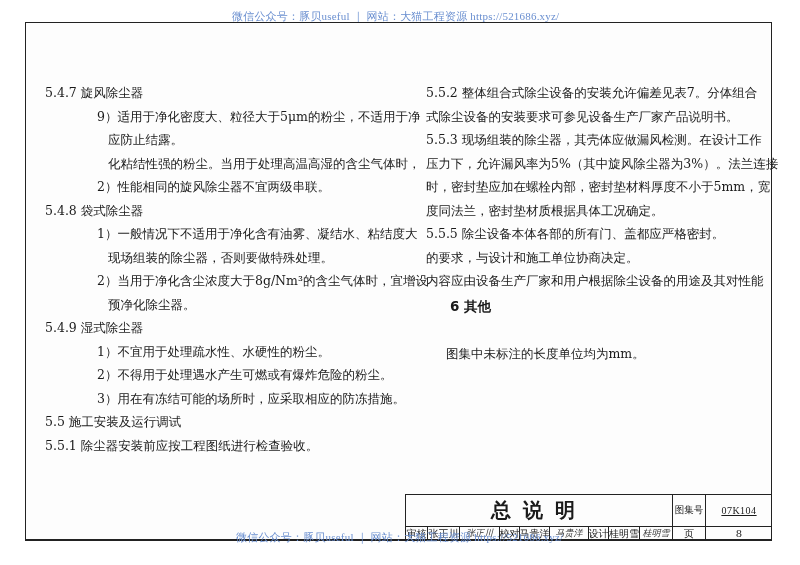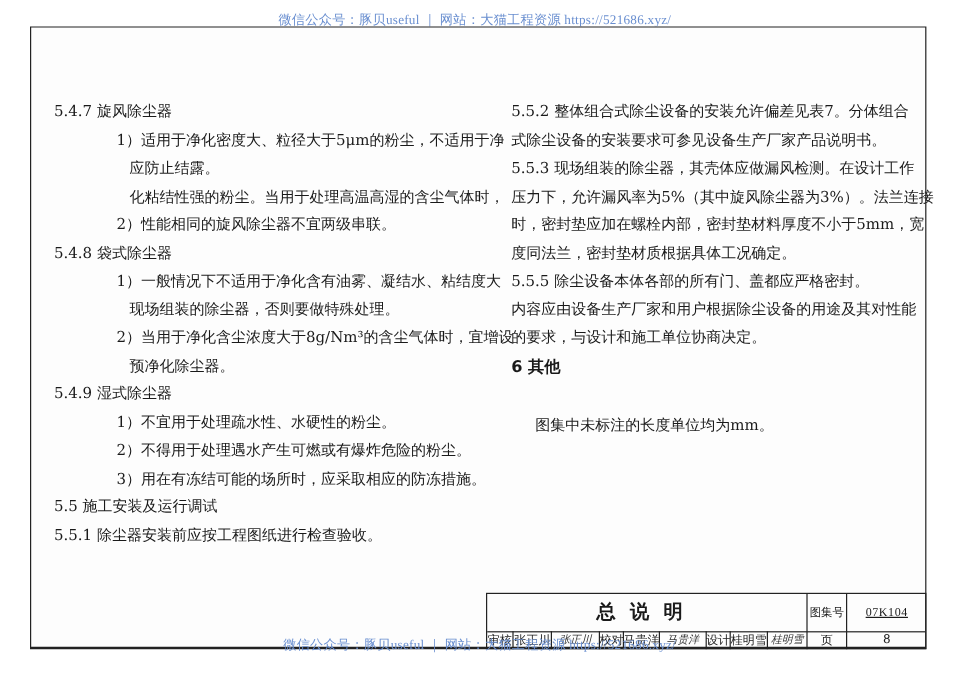--- a/index.html
+++ b/index.html
@@ -10,44 +10,44 @@
     .wm-top { left:232px; top:9px; }
     .wm-bottom { left:236px; top:530px; z-index:3; }
     .frame { position:absolute; left:25px; top:22px; width:747px; height:519px;
              border:1.5px solid #222; border-bottom-width:2px; box-sizing:border-box; background:#fdfdfd; }
     .col { position:absolute; font-size:12.5px; line-height:23.5px; }
     .col-left { left:45px; top:81px; width:365px; }
     .col-right { left:426px; top:81px; width:348px; }
     .line { white-space:nowrap; }
     .ind2 { padding-left:63px; }
     .ind-item { padding-left:52px; }
-    .heading6 { font-family:"DejaVu Sans","Liberation Sans",sans-serif; font-weight:bold; font-size:13.5px; margin-top:2px; }
+    .heading6 { font-family:"DejaVu Sans","Liberation Sans",sans-serif; font-weight:bold; font-size:13.5px; margin-top:2px;margin-left:24px; }
     .para-ind { padding-left:20px;margin-top:24px; }
     .title-block { position:absolute; left:405px; top:494px; width:367px; height:47px;
                    border:1.2px solid #222; box-sizing:border-box; font-size:10px; }
     .tb-row1 { position:absolute; left:0; top:0; width:100%; height:31px; border-bottom:1px solid #222; }
     .tb-row2 { position:absolute; left:0; top:31px; width:100%; height:15px; }
     .tb-cell { position:absolute; top:0; height:100%; display:flex; align-items:center; justify-content:center;
                border-right:1px solid #222; box-sizing:border-box; white-space:nowrap; }
-    .tb-title { left:0; width:267px; font-family:"DejaVu Sans","Liberation Sans",sans-serif; font-size:16px;
+    .tb-title { left:0; width:267px; font-family:"DejaVu Sans","Liberation Sans",sans-serif; font-size:20px;
                 font-weight:bold; letter-spacing:12px; }
     .tb-atlas-label { left:267px; width:33px; font-size:9.5px; }
     .tb-atlas-value { left:300px; width:66px; border-right:none; font-family:"Liberation Serif",serif; font-size:10px; letter-spacing:0.5px;text-decoration:underline; }
     .sig { font-family:"DejaVu Serif",serif; font-style:italic; font-size:9px; color:#333; }
   </style>
 </head>
 <body>
 
 <div class="watermark wm-top">微信公众号：豚贝useful ｜ 网站：大猫工程资源 https://521686.xyz/</div>
 
 <div class="frame"></div>
 
 <div class="col col-left">
   <div class="line">5.4.7 旋风除尘器</div>
-  <div class="line ind-item">1）适用于净化密度大、粒径大于5μm的粉尘，不适用于净</div>
+  <div class="line ind-item">9）适用于净化密度大、粒径大于5μm的粉尘，不适用于净</div>
   <div class="line ind2">应防止结露。</div>
   <div class="line ind2">化粘结性强的粉尘。当用于处理高温高湿的含尘气体时，</div>
   <div class="line ind-item">2）性能相同的旋风除尘器不宜两级串联。</div>
   <div class="line">5.4.8 袋式除尘器</div>
   <div class="line ind-item">1）一般情况下不适用于净化含有油雾、凝结水、粘结度大</div>
   <div class="line ind2">现场组装的除尘器，否则要做特殊处理。</div>
   <div class="line ind-item">2）当用于净化含尘浓度大于8g/Nm³的含尘气体时，宜增设</div>
   <div class="line ind2">预净化除尘器。</div>
   <div class="line">5.4.9 湿式除尘器</div>
   <div class="line ind-item">1）不宜用于处理疏水性、水硬性的粉尘。</div>
@@ -58,22 +58,22 @@
 </div>
 
 <div class="col col-right">
   <div class="line">5.5.2 整体组合式除尘设备的安装允许偏差见表7。分体组合</div>
   <div class="line">式除尘设备的安装要求可参见设备生产厂家产品说明书。</div>
   <div class="line">5.5.3 现场组装的除尘器，其壳体应做漏风检测。在设计工作</div>
   <div class="line">压力下，允许漏风率为5%（其中旋风除尘器为3%）。法兰连接</div>
   <div class="line">时，密封垫应加在螺栓内部，密封垫材料厚度不小于5mm，宽</div>
   <div class="line">度同法兰，密封垫材质根据具体工况确定。</div>
   <div class="line">5.5.5 除尘设备本体各部的所有门、盖都应严格密封。</div>
+  <div class="line">的要求，与设计和施工单位协商决定。</div>
   <div class="line">内容应由设备生产厂家和用户根据除尘设备的用途及其对性能</div>
-  <div class="line">的要求，与设计和施工单位协商决定。</div>
   <div class="line heading6">6 其他</div>
   <div class="line para-ind">图集中未标注的长度单位均为mm。</div>
 </div>
 
 <div class="title-block">
   <div class="tb-row1">
     <div class="tb-cell tb-title">总说明</div>
     <div class="tb-cell tb-atlas-label">图集号</div>
     <div class="tb-cell tb-atlas-value">07K104</div>
   </div>

